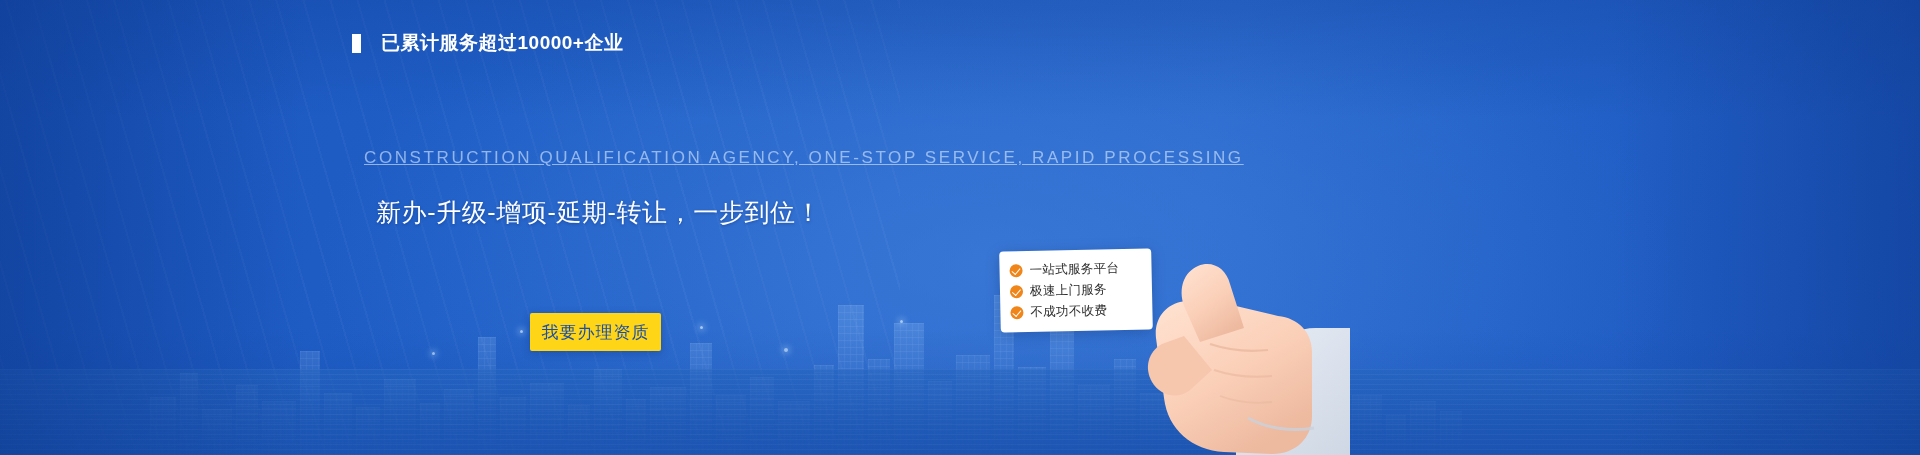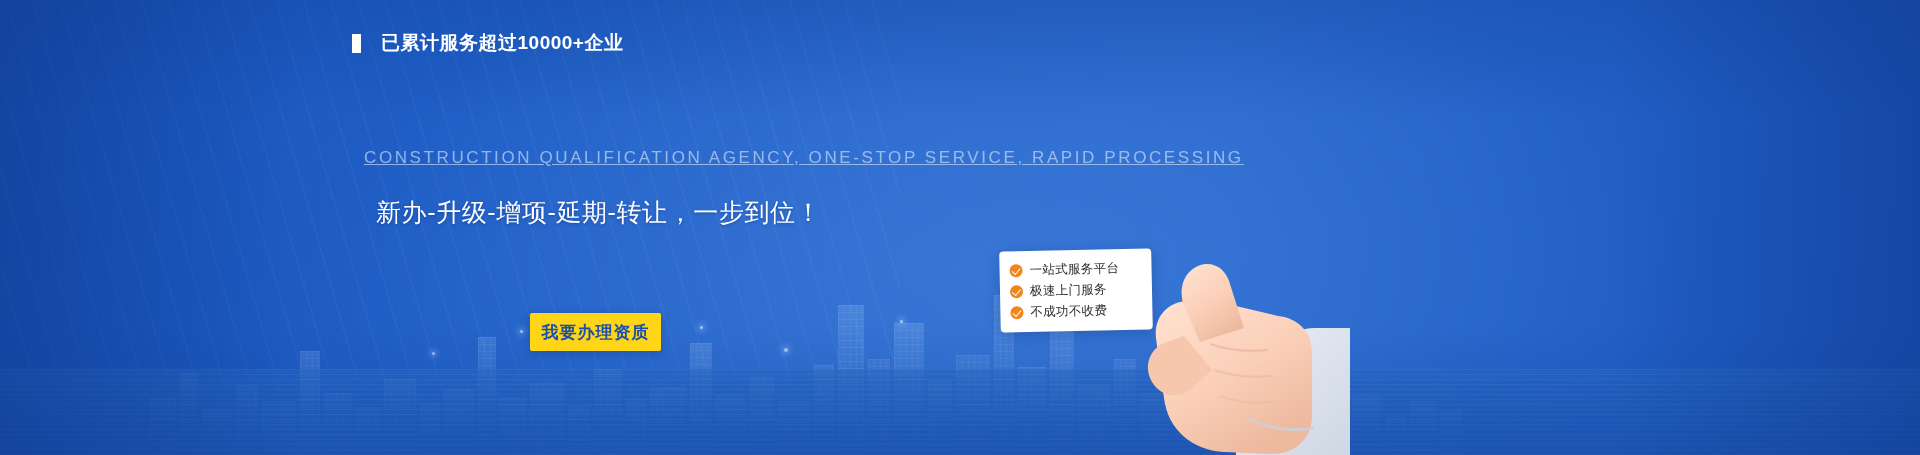--- a/index.html
+++ b/index.html
@@ -152,21 +152,21 @@
   .cta {
     position:absolute;
     left:530px; top:313px;
     width:131px; height:38px;
     background:#ffd518;
     border:none;
     border-radius:2px;
     color:#1c4fa8;
     font-family:"Liberation Sans", sans-serif;
     font-size:17px;
-    font-weight:bold;
+    font-weight:normal;
     letter-spacing:1px;
     cursor:pointer;
     display:flex; align-items:center; justify-content:center;
     box-shadow:0 2px 8px rgba(10,40,100,0.30);
   }
 
   
   .card {
     position:absolute;
     left:1000px; top:250px;

